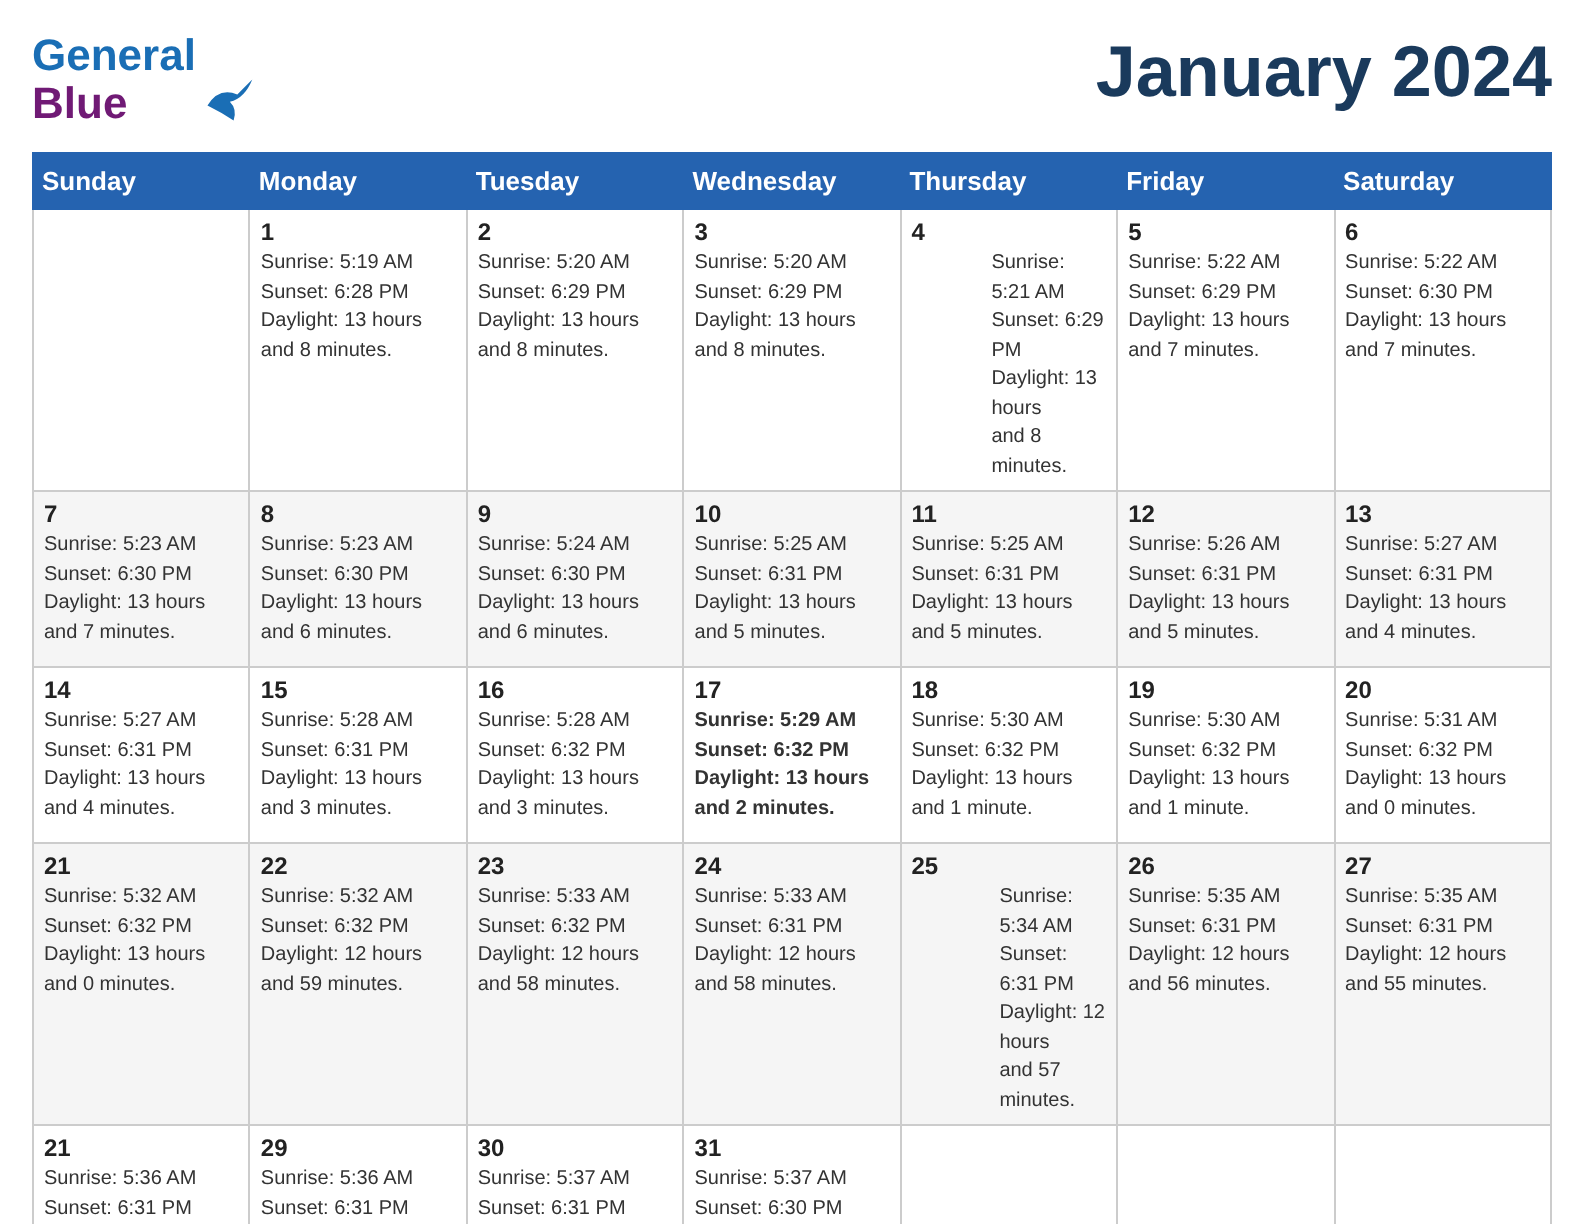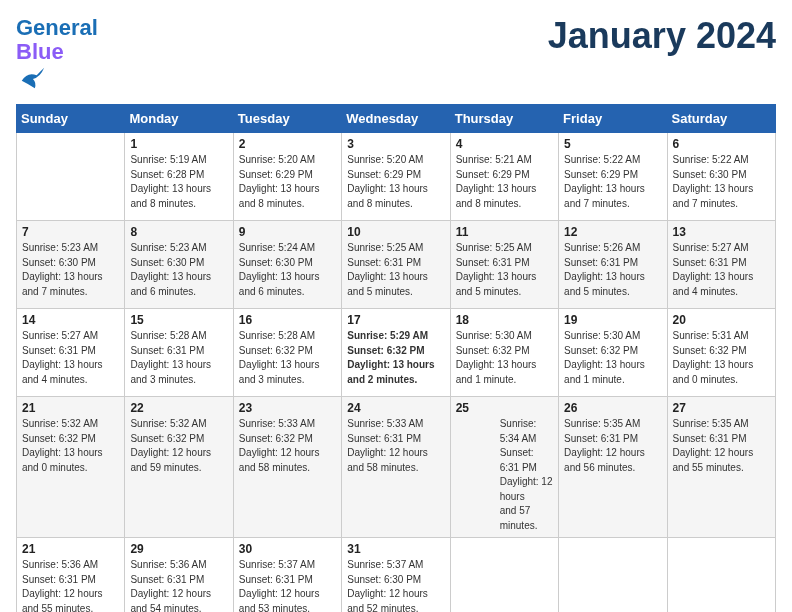--- a/index.html
+++ b/index.html
@@ -11,22 +11,21 @@
       padding: 16px;
     }
     .header {
       display: flex;
       justify-content: space-between;
       align-items: flex-start;
       margin-bottom: 12px;
     }
     .logo {
       display: flex;
-      align-items: flex-start;
-      flex-direction: column;
+      align-items: flex-end;
     }
     .logo-text {
       font-size: 22px;
       font-weight: bold;
       color: #1a3a5c;
       line-height: 1.1;
     }
     .logo-text span {
       color: #1a6eb5;
     }
@@ -94,21 +93,21 @@
     }
   </style>
 </head>
 <body>
 
 <div class="header">
   <div class="logo">
     <div>
       <div class="logo-text">
         <span>General</span><br>
-        <span style="color:#8b5cf6;">Blue</span>
+        <span style="color:#701a75;">Blue</span>
       </div>
     </div>
     <svg class="logo-bird" viewBox="0 0 30 30" xmlns="http://www.w3.org/2000/svg">
       <path d="M4 18 Q10 8 20 12 Q26 6 28 4 Q24 14 16 16 Q20 20 18 26 Q12 22 4 18Z" fill="#1a6eb5"></path>
     </svg>
   </div>
   <div class="title-block">
     <div class="month-title">January 2024</div>
   </div>
 </div>
@@ -144,21 +143,21 @@
         </td>
         <td>
           <span class="day-num">3</span>
           <div class="day-info" style="white-space: pre-line;">Sunrise: 5:20 AM
 Sunset: 6:29 PM
 Daylight: 13 hours
 and 8 minutes.</div>
         </td>
         <td>
           <span class="day-num">4</span>
-          <div class="day-info" style="white-space: pre-line;">Sunrise: 5:21 AM
+          <div class="day-info" style="white-space: pre-line; margin-left: 40px;">Sunrise: 5:21 AM
 Sunset: 6:29 PM
 Daylight: 13 hours
 and 8 minutes.</div>
         </td>
         <td>
           <span class="day-num">5</span>
           <div class="day-info" style="white-space: pre-line;">Sunrise: 5:22 AM
 Sunset: 6:29 PM
 Daylight: 13 hours
 and 7 minutes.</div>

